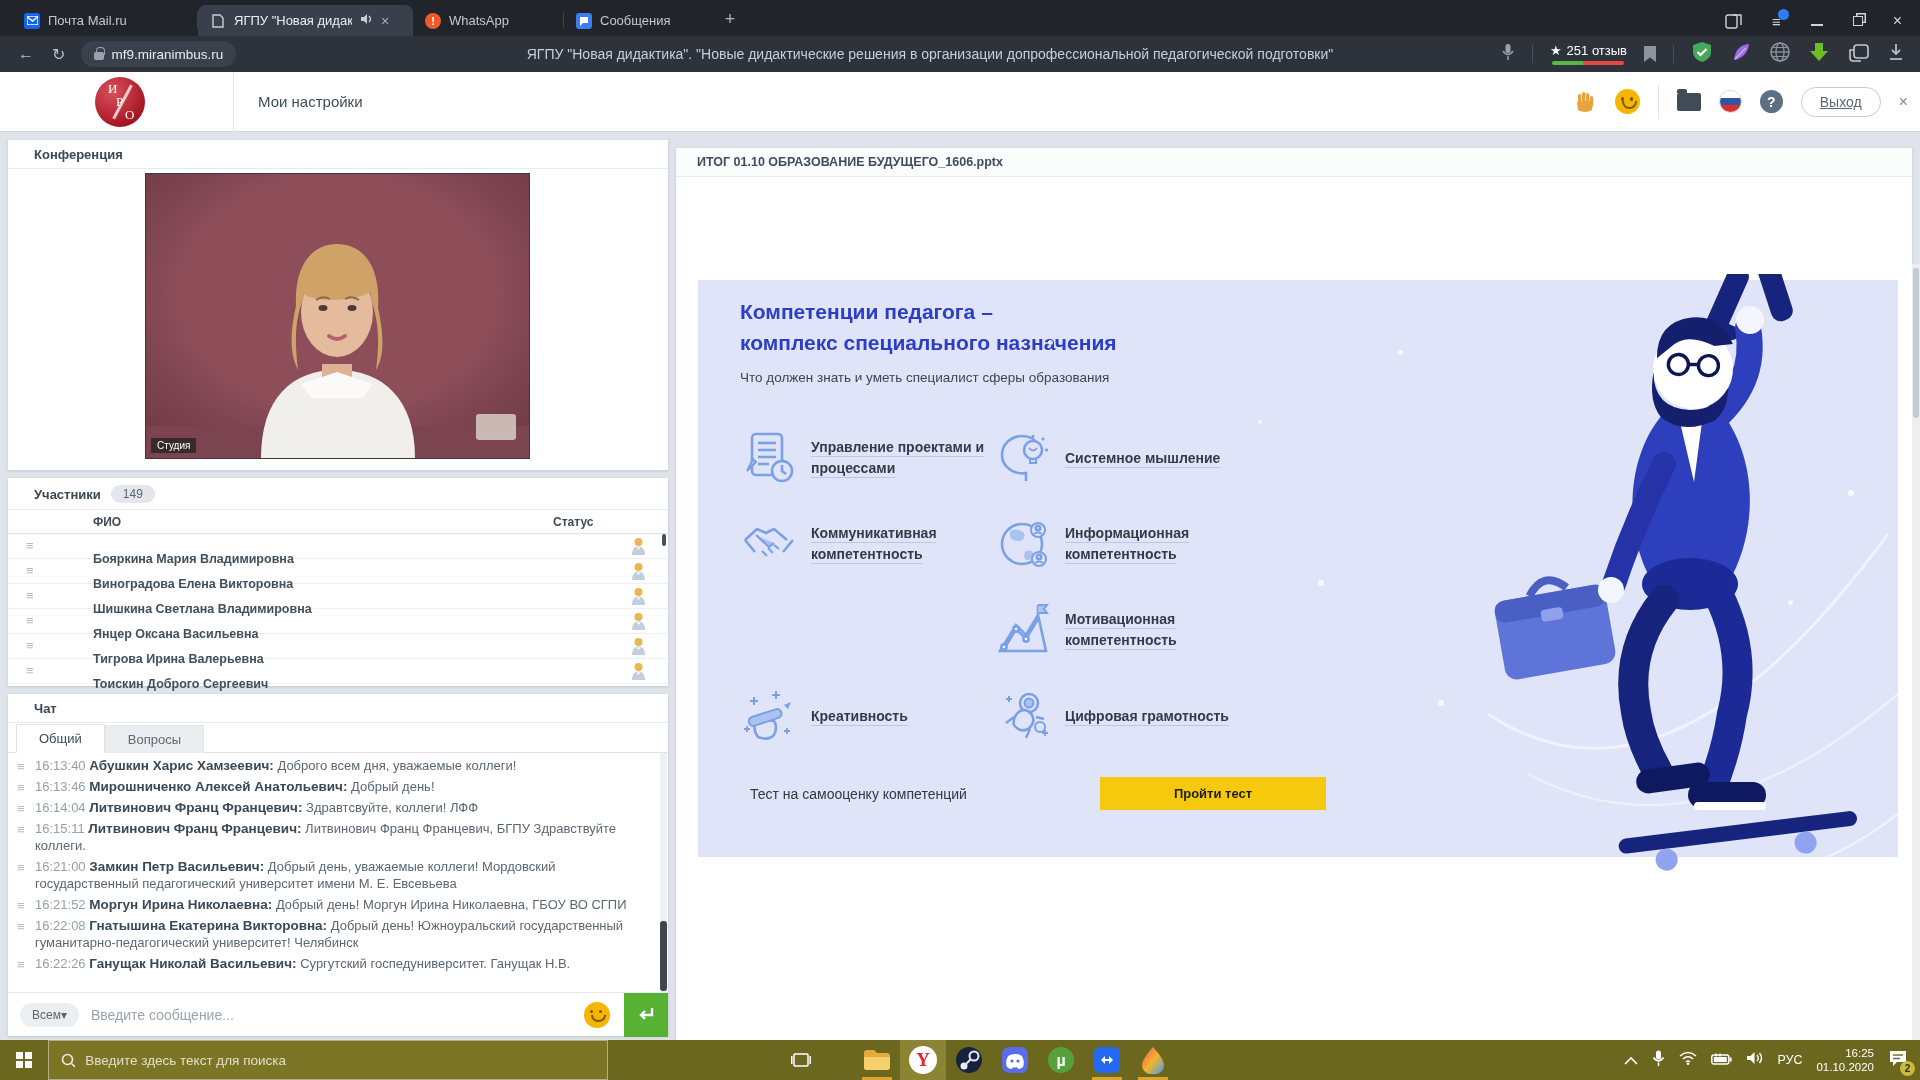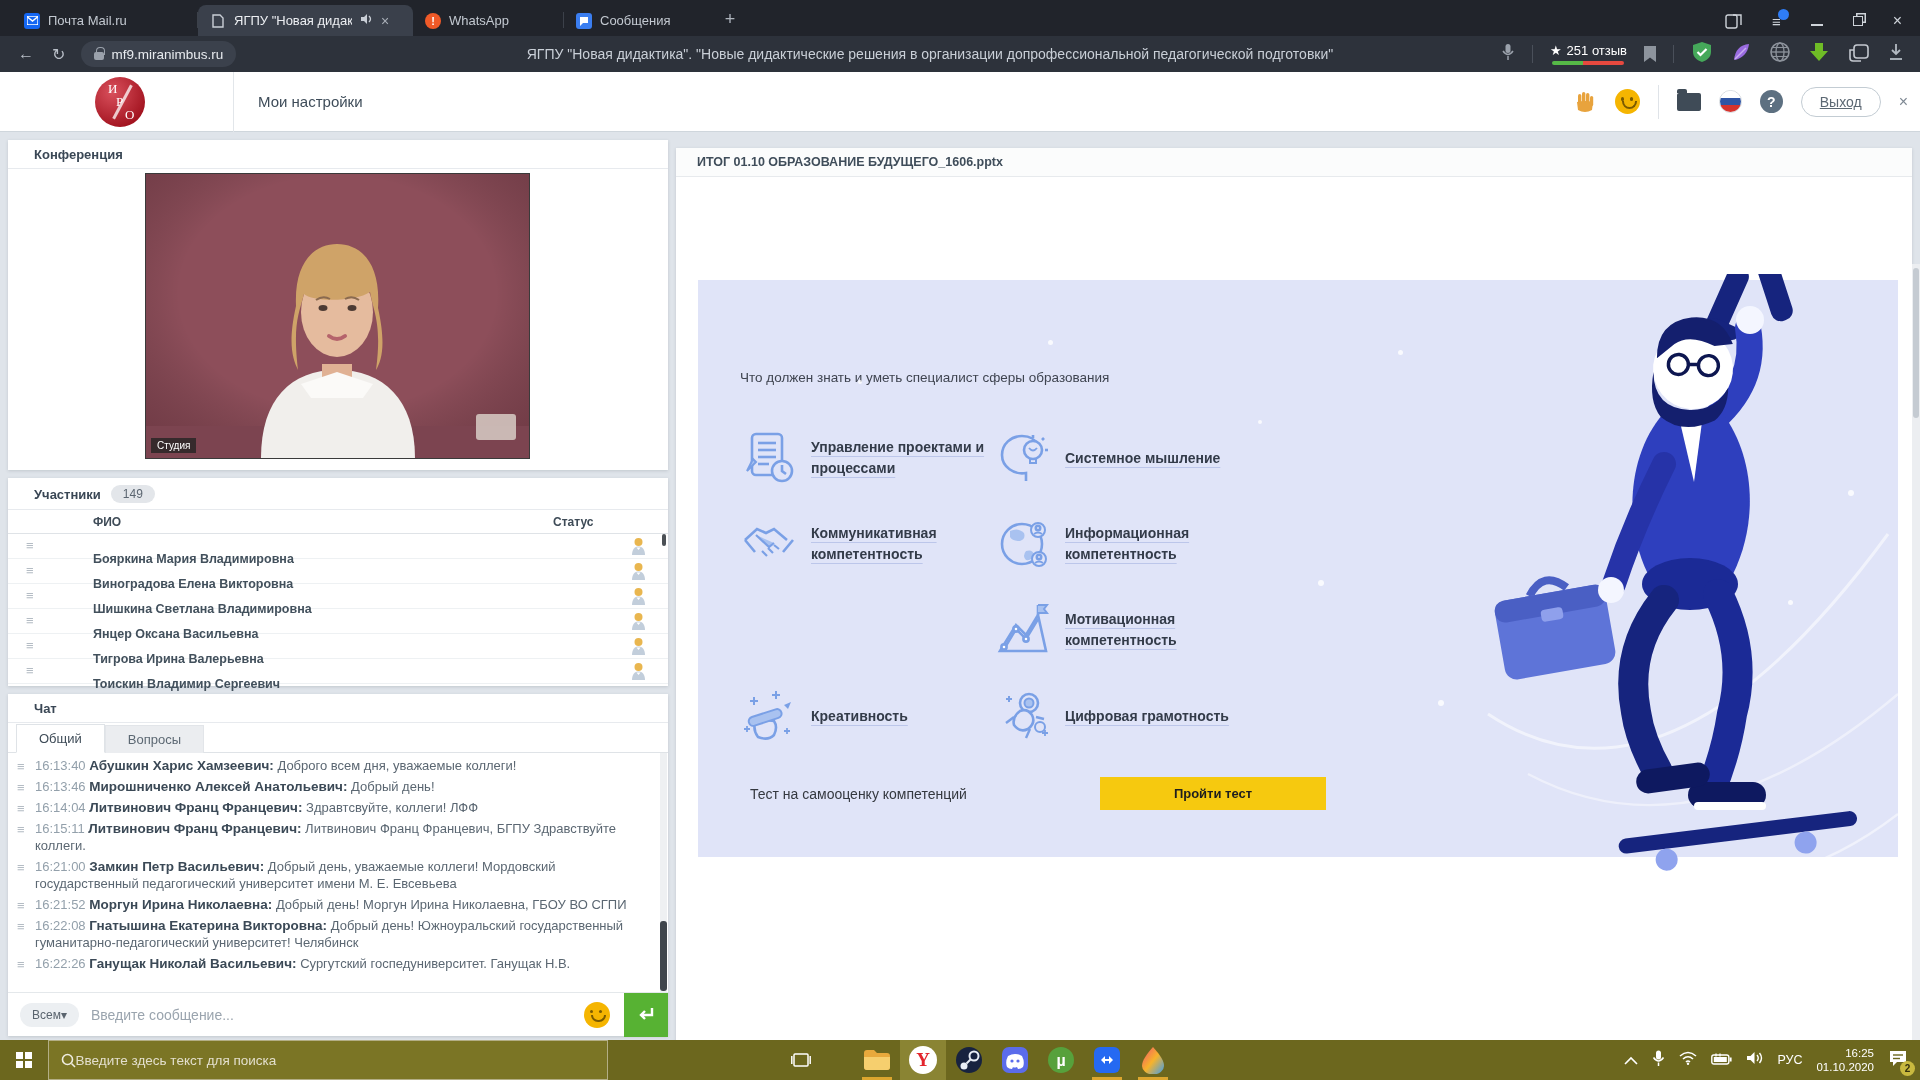--- a/index.html
+++ b/index.html
@@ -121,21 +121,21 @@
 
   
   .edge-scroll { position:absolute; left:1912px; top:132px; width:8px; height:908px; background:#eceef1; }
   .edge-thumb { position:absolute; left:1px; top:4px; width:6px; height:150px; background:#c5cbd2; border-radius:3px; }
 
   
   .taskbar { position:absolute; left:0; top:1040px; width:1920px; height:40px; background:#6c671e; display:flex; align-items:center; }
   .start { width:48px; height:40px; display:flex; align-items:center; justify-content:center; }
   .winlogo { width:16px; height:16px; display:grid; grid-template-columns:7px 7px; grid-template-rows:7px 7px; gap:2px; }
   .winlogo i { background:#fff; }
-  .tb-search { width:560px; height:40px; background:#7b7525; border:1px solid #b3ae85; display:flex; align-items:center; padding:0 12px; }
+  .tb-search { width:560px; height:40px; background:#7b7525; border:1px solid #b3ae85; display:flex; align-items:center; gap:10px; padding:0 12px; }
   .tb-search input { background:transparent; border:none; outline:none; color:#efece0; font-size:13.5px; width:100%; font-family:inherit; }
   .tb-search input::placeholder { color:#e3dfcd; }
   .taskview { margin-left:170px; }
   .tb-app { width:46px; height:40px; display:flex; align-items:center; justify-content:center; position:relative; }
   .tb-app.running:after { content:""; position:absolute; left:8px; bottom:0; width:30px; height:3px; background:#dca62e; }
   .tb-app.activeapp { background:#8a8433; }
   .ya-circle { width:28px; height:28px; border-radius:50%; background:#fff; display:flex; align-items:center; justify-content:center; font-family:"Liberation Serif",serif; font-weight:bold; color:#e3252d; font-size:19px; }
   .tray { margin-left:auto; display:flex; align-items:center; gap:14px; padding-right:12px; }
   .tray-lang { color:#fff; font-size:12.5px; }
   .tray-clock { color:#fff; font-size:11.5px; text-align:right; line-height:14px; }
@@ -374,21 +374,21 @@
           <span class="burger">≡</span>
           <span class="pname">Тигрова Ирина Валерьевна</span>
           <span class="pstatus"><svg width="15" height="18">
               <circle cx="7.5" cy="5" r="4" fill="#e9b64f"></circle>
               <path d="M1 18 c0 -6 3 -8.5 6.5 -8.5 c3.5 0 6.5 2.5 6.5 8.5 z" fill="#c2cedb"></path>
               <path d="M5.5 10.5 l2 2.5 l2 -2.5" fill="#fff"></path>
             </svg></span>
         </div>
       <div class="prow">
           <span class="burger">≡</span>
-          <span class="pname">Тоискин Владимир Сергеевич</span>
+          <span class="pname">Тоискин Доброго Сергеевич</span>
           <span class="pstatus"><svg width="15" height="18">
               <circle cx="7.5" cy="5" r="4" fill="#e9b64f"></circle>
               <path d="M1 18 c0 -6 3 -8.5 6.5 -8.5 c3.5 0 6.5 2.5 6.5 8.5 z" fill="#c2cedb"></path>
               <path d="M5.5 10.5 l2 2.5 l2 -2.5" fill="#fff"></path>
             </svg></span>
         </div>
     </div>
     <div class="part-scroll"></div>
   </div>
 
@@ -422,20 +422,24 @@
           <svg width="20" height="18">
             <path d="M16 2 v7 h-10 M9 5 l-4 4 l4 4" stroke="#fff" stroke-width="2.4" fill="none"></path>
           </svg>
         </button>
     </div>
   </div>
 
   <div class="panel p-pres">
     <div class="pres-head">ИТОГ 01.10 ОБРАЗОВАНИЕ БУДУЩЕГО_1606.pptx</div>
     <div class="slide">
+      <div class="s-title">
+        <div>Компетенции педагога –</div>
+        <div>комплекс специального назначения</div>
+      </div>
       <div class="s-sub">Что должен знать и уметь специалист сферы образования</div>
 
       <div class="comp" style="left:44px;top:146px">
         <span class="comp-ic"><svg viewBox="0 0 54 54" width="54" height="54" fill="none" stroke="#7aa0e6" stroke-width="2.6">
               <rect x="10" y="3" width="30" height="41" rx="4"></rect>
               <line x1="16" y1="12" x2="34" y2="12"></line>
               <line x1="16" y1="19" x2="34" y2="19"></line>
               <line x1="16" y1="26" x2="34" y2="26"></line>
               <line x1="16" y1="33" x2="27" y2="33"></line>
               <path d="M5 40 l6 -12 l3 3 z" fill="#a9c2f0" stroke-width="2"></path>

